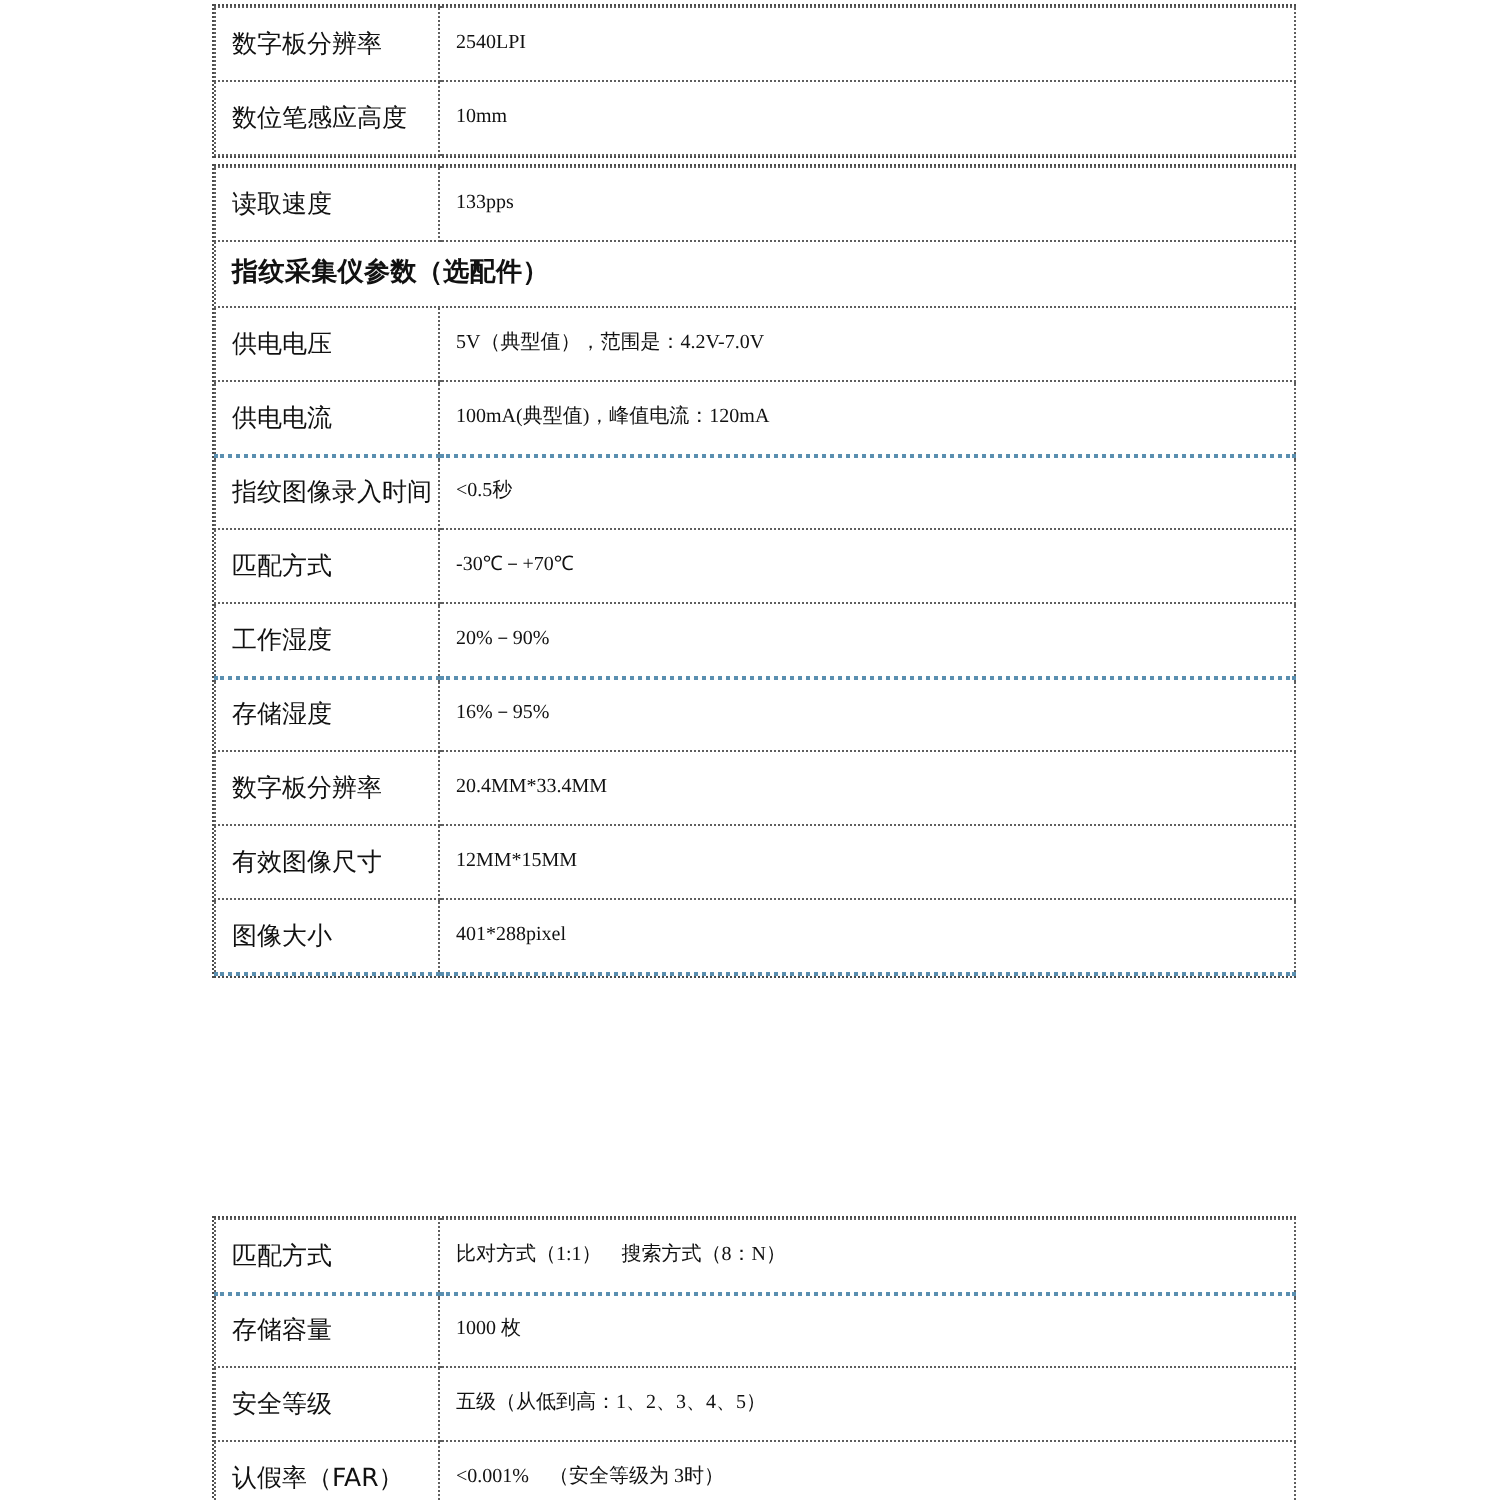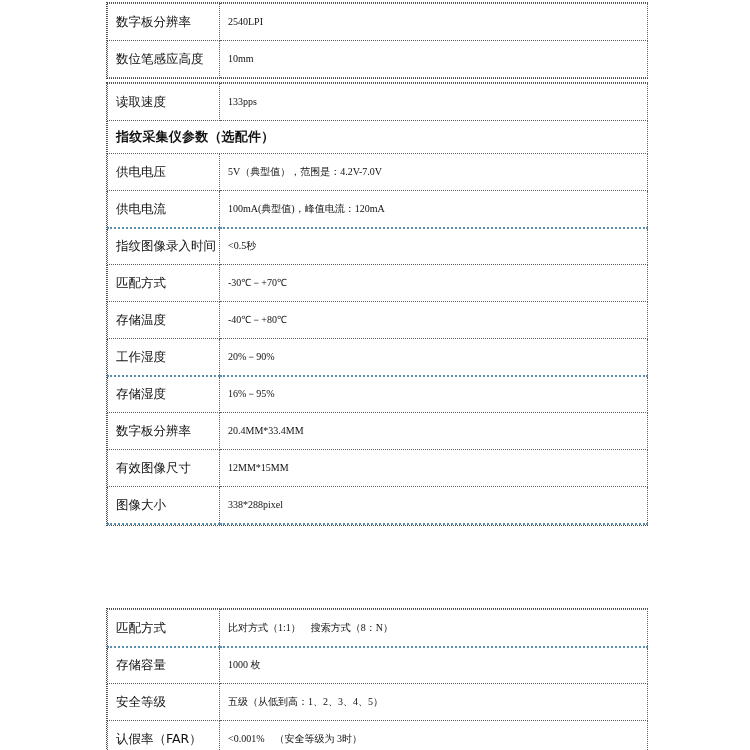--- a/index.html
+++ b/index.html
@@ -122,43 +122,39 @@
           <td class="value-cell">100mA(典型值)，峰值电流：120mA</td>
         </tr>
         <tr>
           <td class="label-cell">指纹图像录入时间</td>
           <td class="value-cell">&lt;0.5秒</td>
         </tr>
         <tr>
           <td class="label-cell">匹配方式</td>
           <td class="value-cell">-30℃－+70℃</td>
         </tr>
-        <tr>
-          <td class="label-cell">存储温度</td>
-          <td class="value-cell">-40℃－+80℃</td>
-        </tr>
         <tr class="blue-under">
           <td class="label-cell">工作湿度</td>
           <td class="value-cell">20%－90%</td>
         </tr>
         <tr>
           <td class="label-cell">存储湿度</td>
           <td class="value-cell">16%－95%</td>
         </tr>
         <tr>
           <td class="label-cell">数字板分辨率</td>
           <td class="value-cell">20.4MM*33.4MM</td>
         </tr>
         <tr>
           <td class="label-cell">有效图像尺寸</td>
           <td class="value-cell">12MM*15MM</td>
         </tr>
         <tr class="blue-under">
           <td class="label-cell">图像大小</td>
-          <td class="value-cell">338*288pixel</td>
+          <td class="value-cell">401*288pixel</td>
         </tr>
       </tbody>
     </table>
   </div>
 
   <div class="spec-block block-frame" style="top:608px;">
     <table class="spec-table">
       <tbody>
         <tr class="blue-under">
           <td class="label-cell">匹配方式</td>

